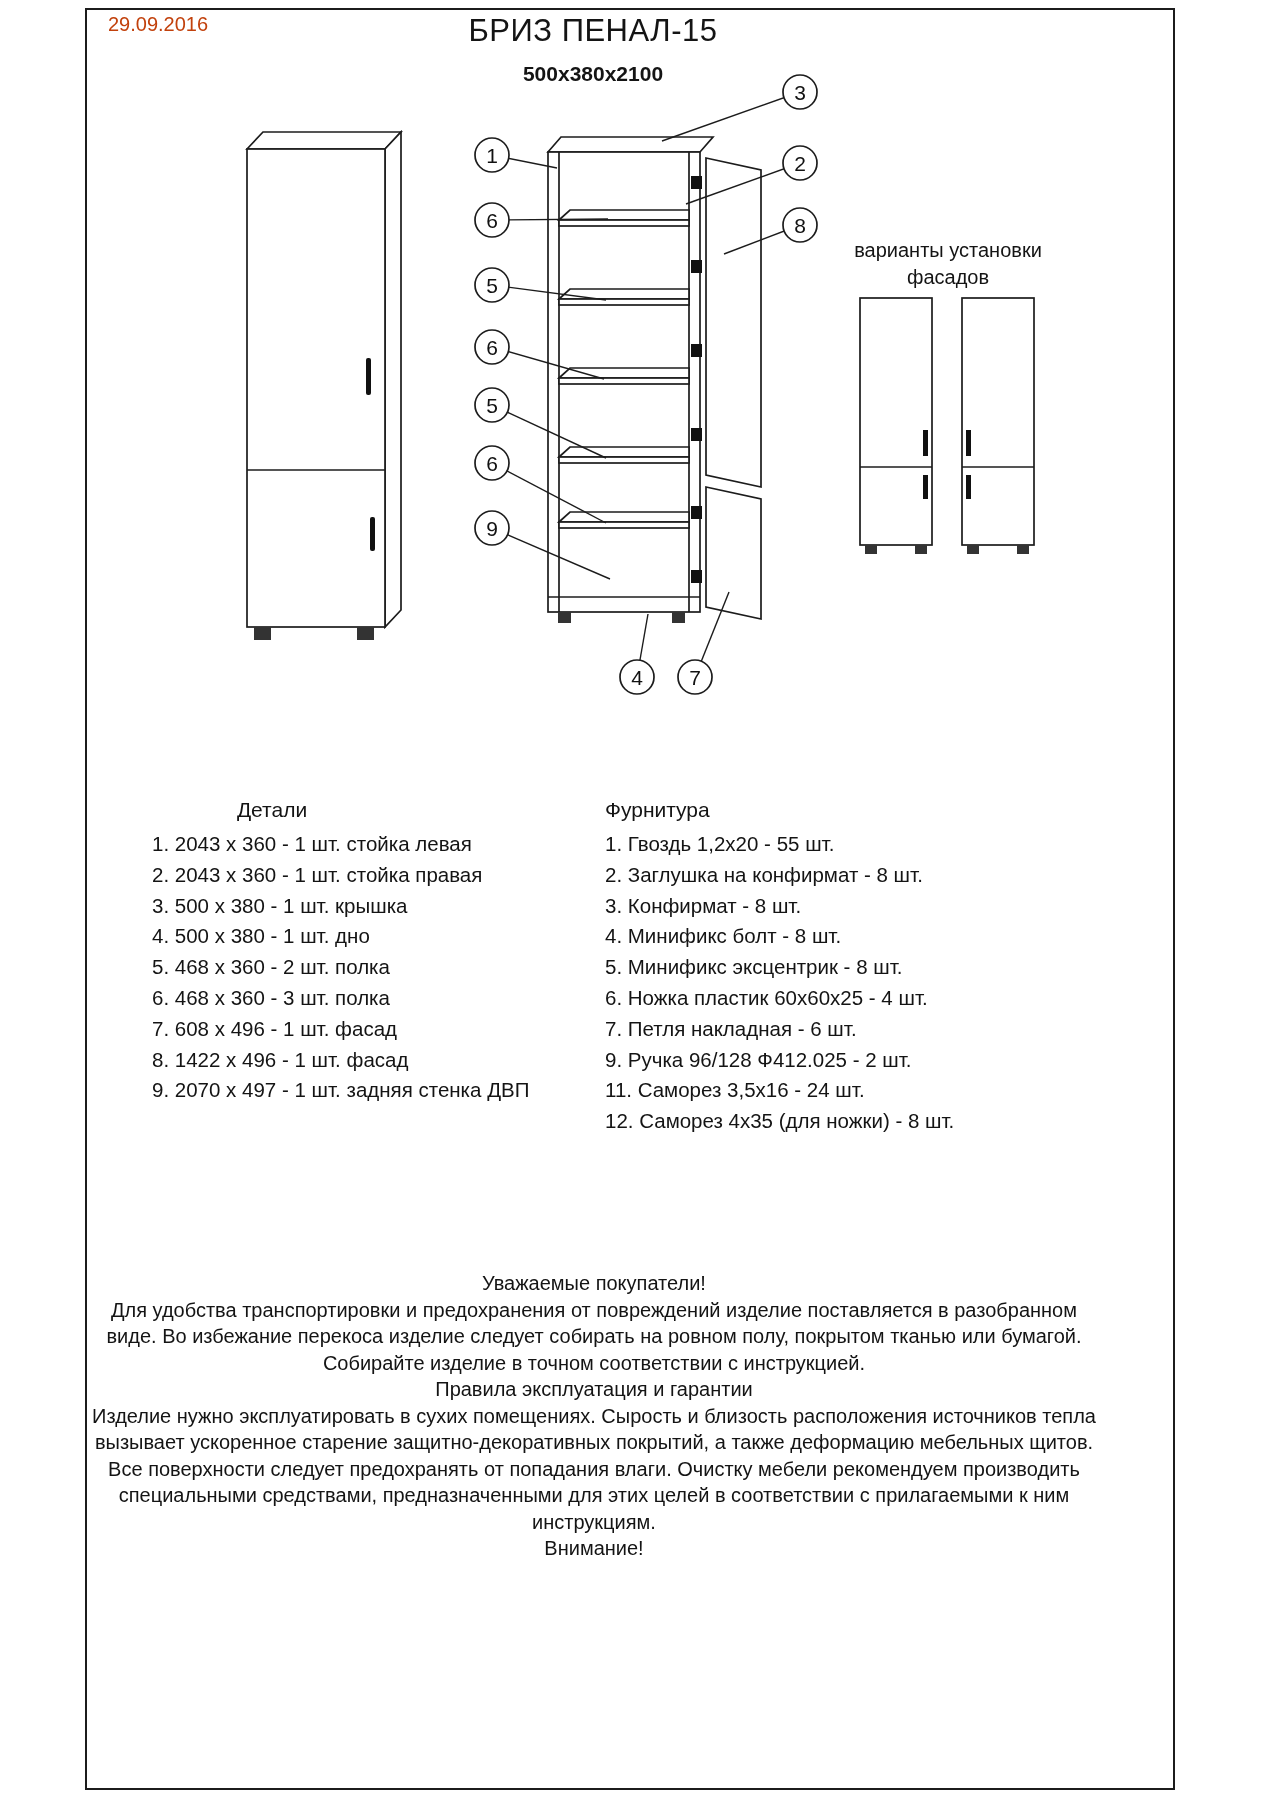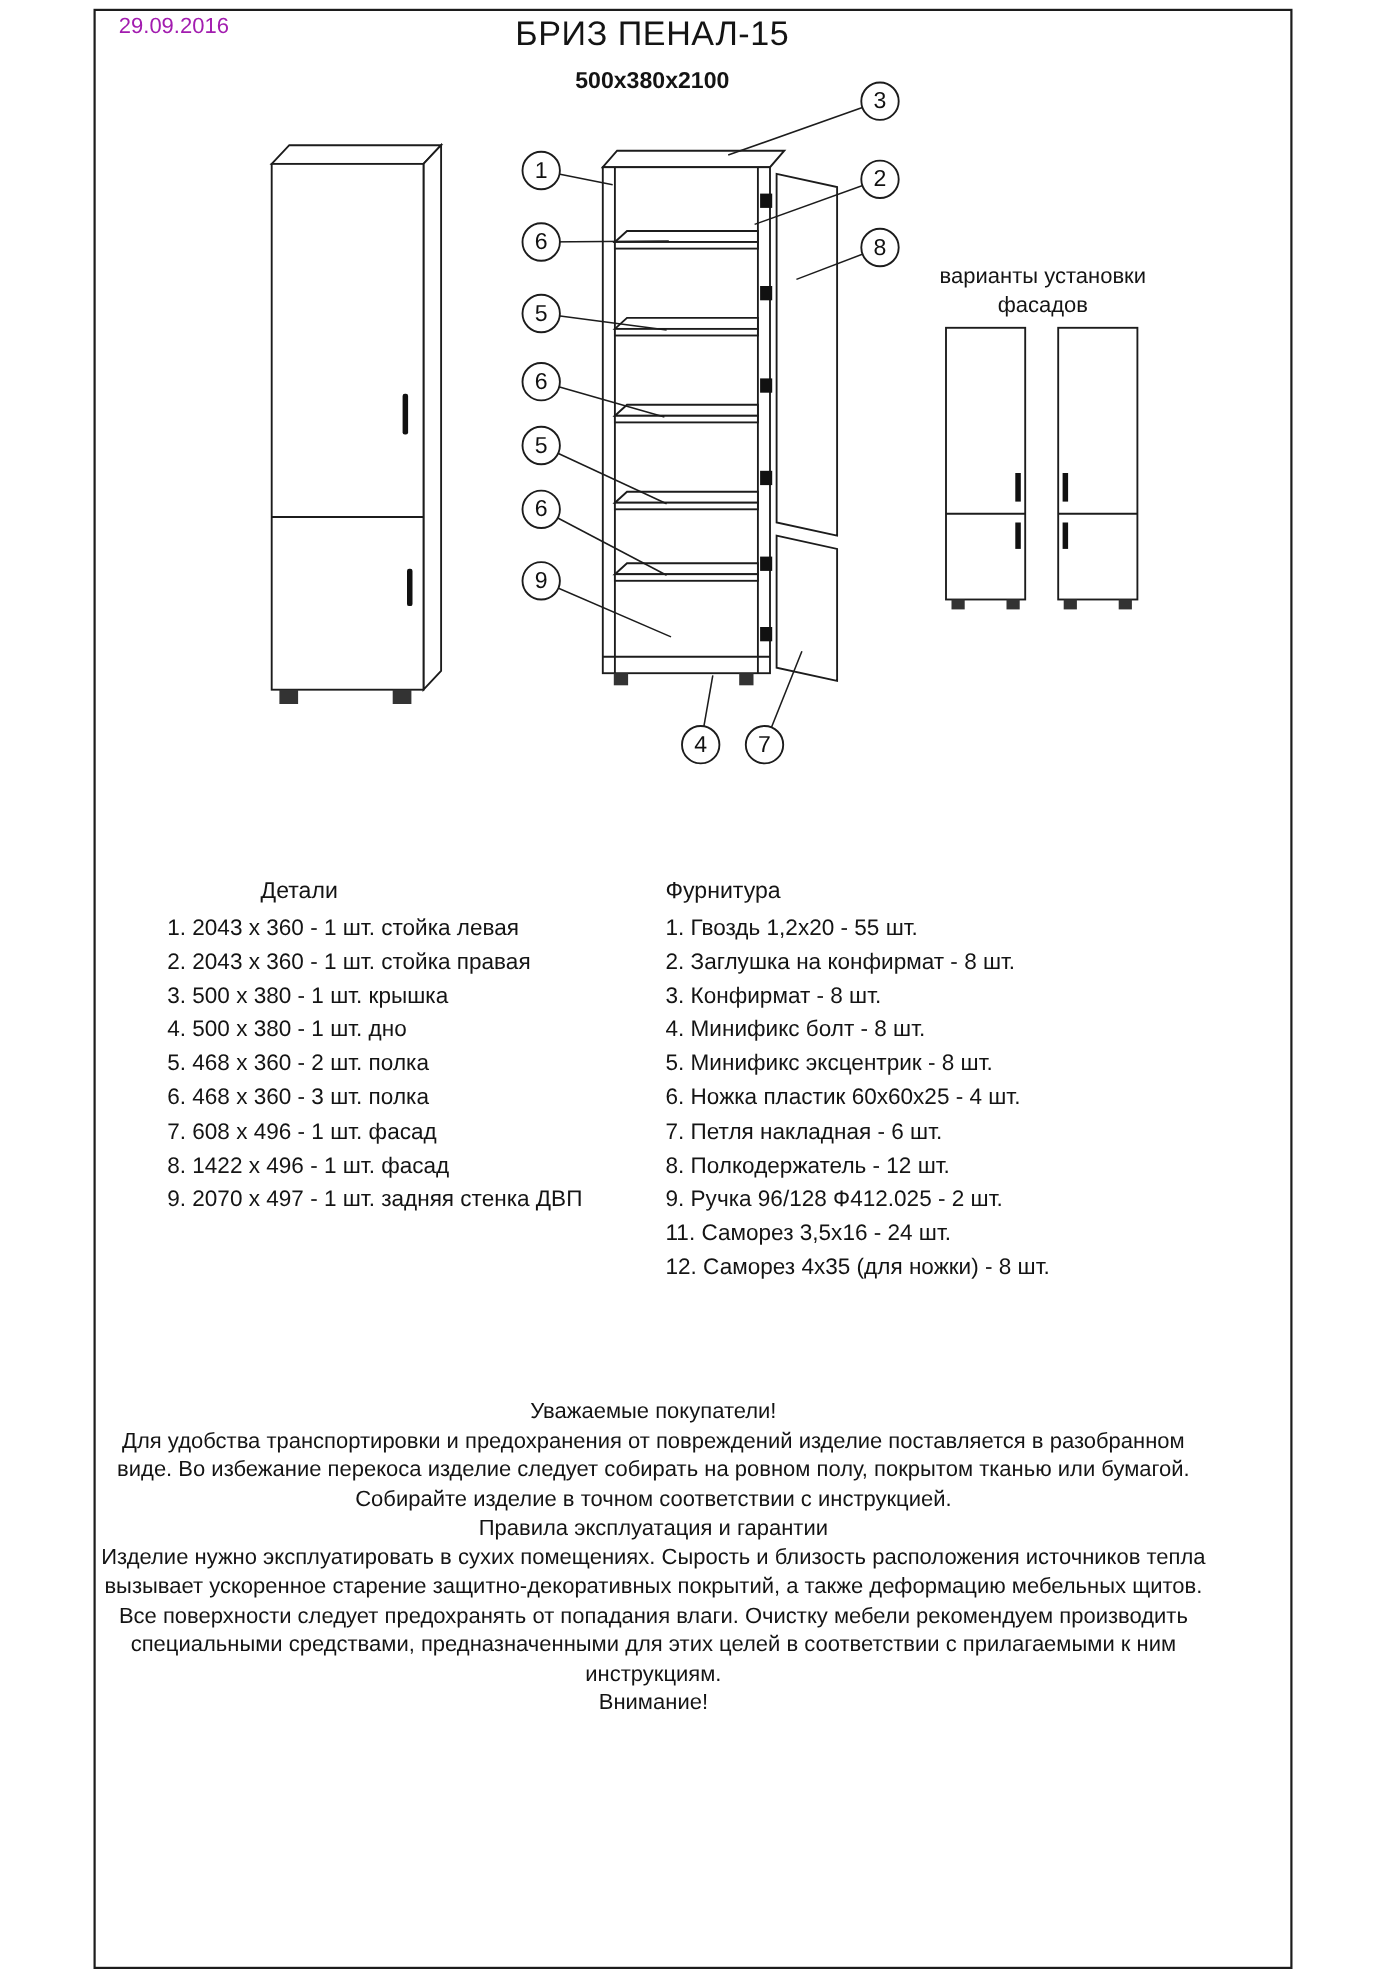--- a/index.html
+++ b/index.html
@@ -6,21 +6,21 @@
   html,body { background:#fff; }
   body {
     width:1261px; height:1799px; position:relative; overflow:hidden;
     font-family:"Liberation Sans", sans-serif; color:#141414;
   }
   .frame {
     position:absolute; left:85px; top:8px; width:1090px; height:1782px;
     border:2px solid #1c1c1c;
   }
   .doc-date {
-    position:absolute; left:108px; top:13px; font-size:20px; color:#a21caf;
+    position:absolute; left:108px; top:13px; font-size:20px; color:#c2410c;
   }
   .doc-title {
     position:absolute; left:88px; top:13px; width:1010px; text-align:center;
     font-size:31px; font-weight:normal; letter-spacing:0.5px;
   }
   .doc-dims {
     position:absolute; left:88px; top:62px; width:1010px; text-align:center;
     font-size:21px; font-weight:bold;
   }
   svg.drawing { position:absolute; left:0; top:0; }
@@ -201,21 +201,20 @@
 
 <div class="list-title hw-title">Фурнитура</div>
 <ul class="part-list hw-list">
   <li>1. Гвоздь 1,2х20 - 55 шт.</li>
   <li>2. Заглушка на конфирмат - 8 шт.</li>
   <li>3. Конфирмат - 8 шт.</li>
   <li>4. Минификс болт - 8 шт.</li>
   <li>5. Минификс эксцентрик - 8 шт.</li>
   <li>6. Ножка пластик 60х60х25 - 4 шт.</li>
   <li>7. Петля накладная - 6 шт.</li>
-  <li>8. Полкодержатель - 12 шт.</li>
   <li>9. Ручка 96/128 Ф412.025 - 2 шт.</li>
   <li>11. Саморез 3,5х16 - 24 шт.</li>
   <li>12. Саморез 4х35 (для ножки) - 8 шт.</li>
 </ul>
 
 <div class="notes">
   <div class="head">Уважаемые покупатели!</div>
   <div>Для удобства транспортировки и предохранения от повреждений изделие поставляется в разобранном виде. Во избежание перекоса изделие следует собирать на ровном полу, покрытом тканью или бумагой. Собирайте изделие в точном соответствии с инструкцией.</div>
   <div class="head">Правила эксплуатация и гарантии</div>
   <div>Изделие нужно эксплуатировать в сухих помещениях. Сырость и близость расположения источников тепла вызывает ускоренное старение защитно-декоративных покрытий, а также деформацию мебельных щитов. Все поверхности следует предохранять от попадания влаги. Очистку мебели рекомендуем производить специальными средствами, предназначенными для этих целей в соответствии с прилагаемыми к ним инструкциям.</div>

